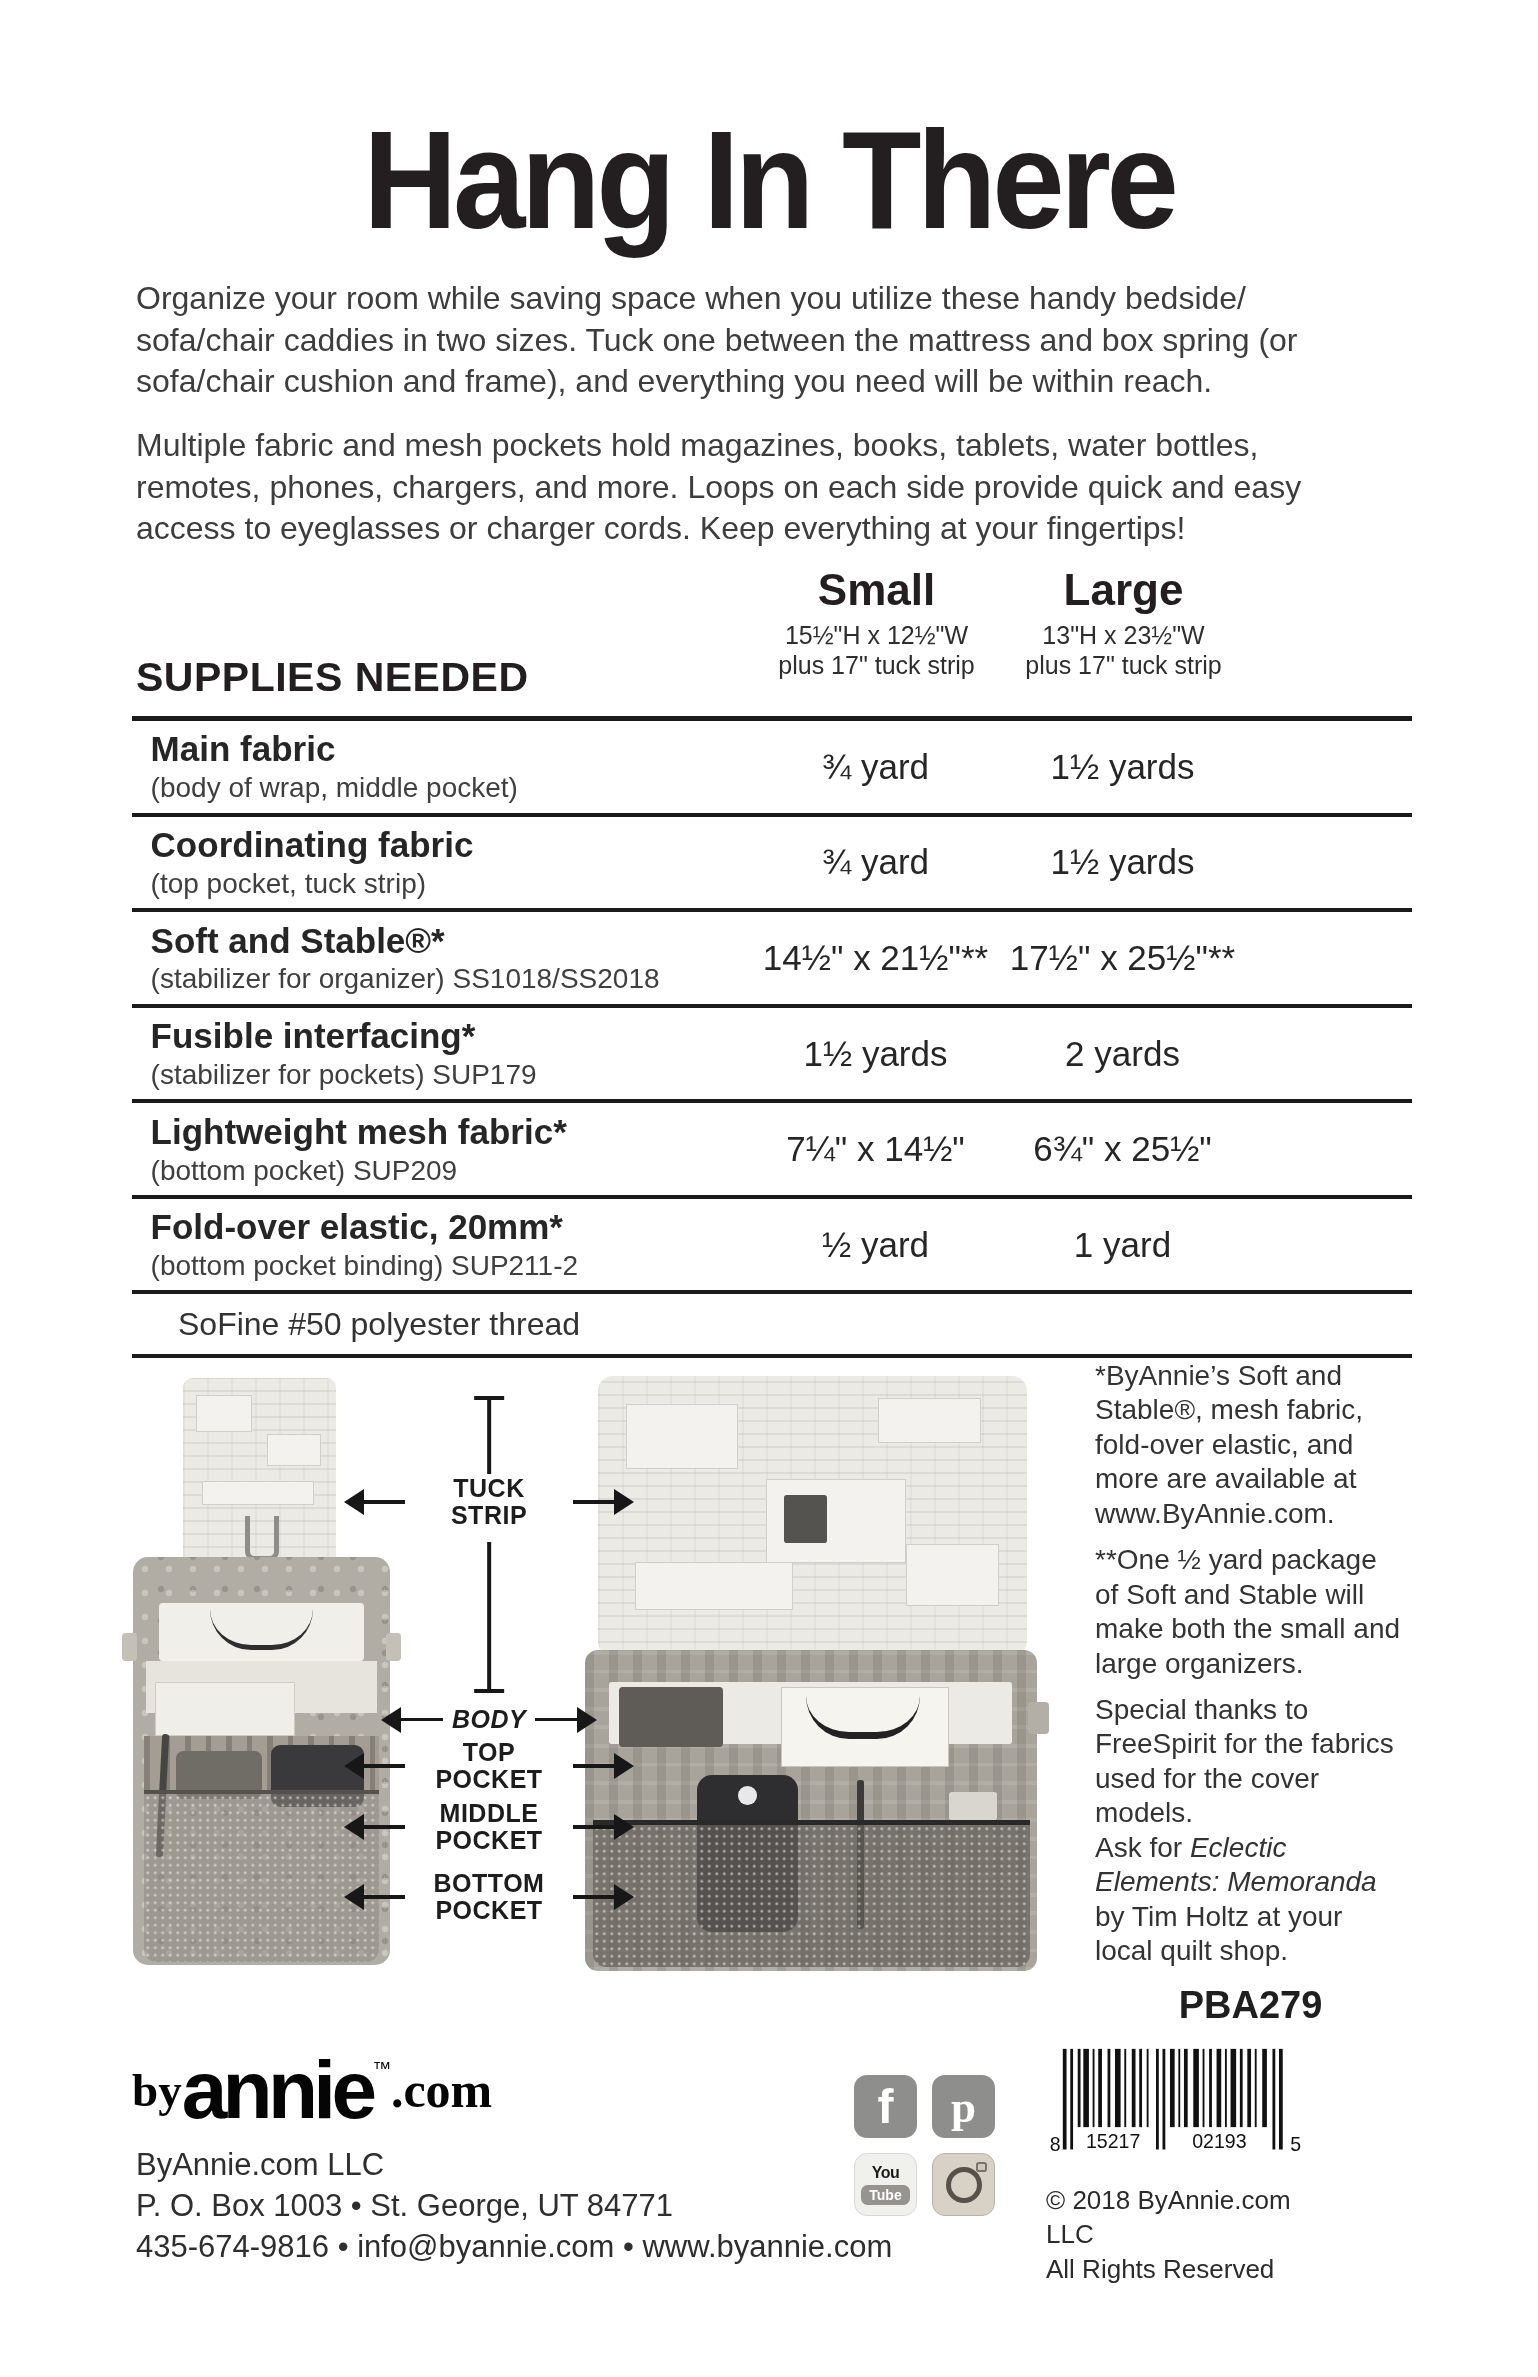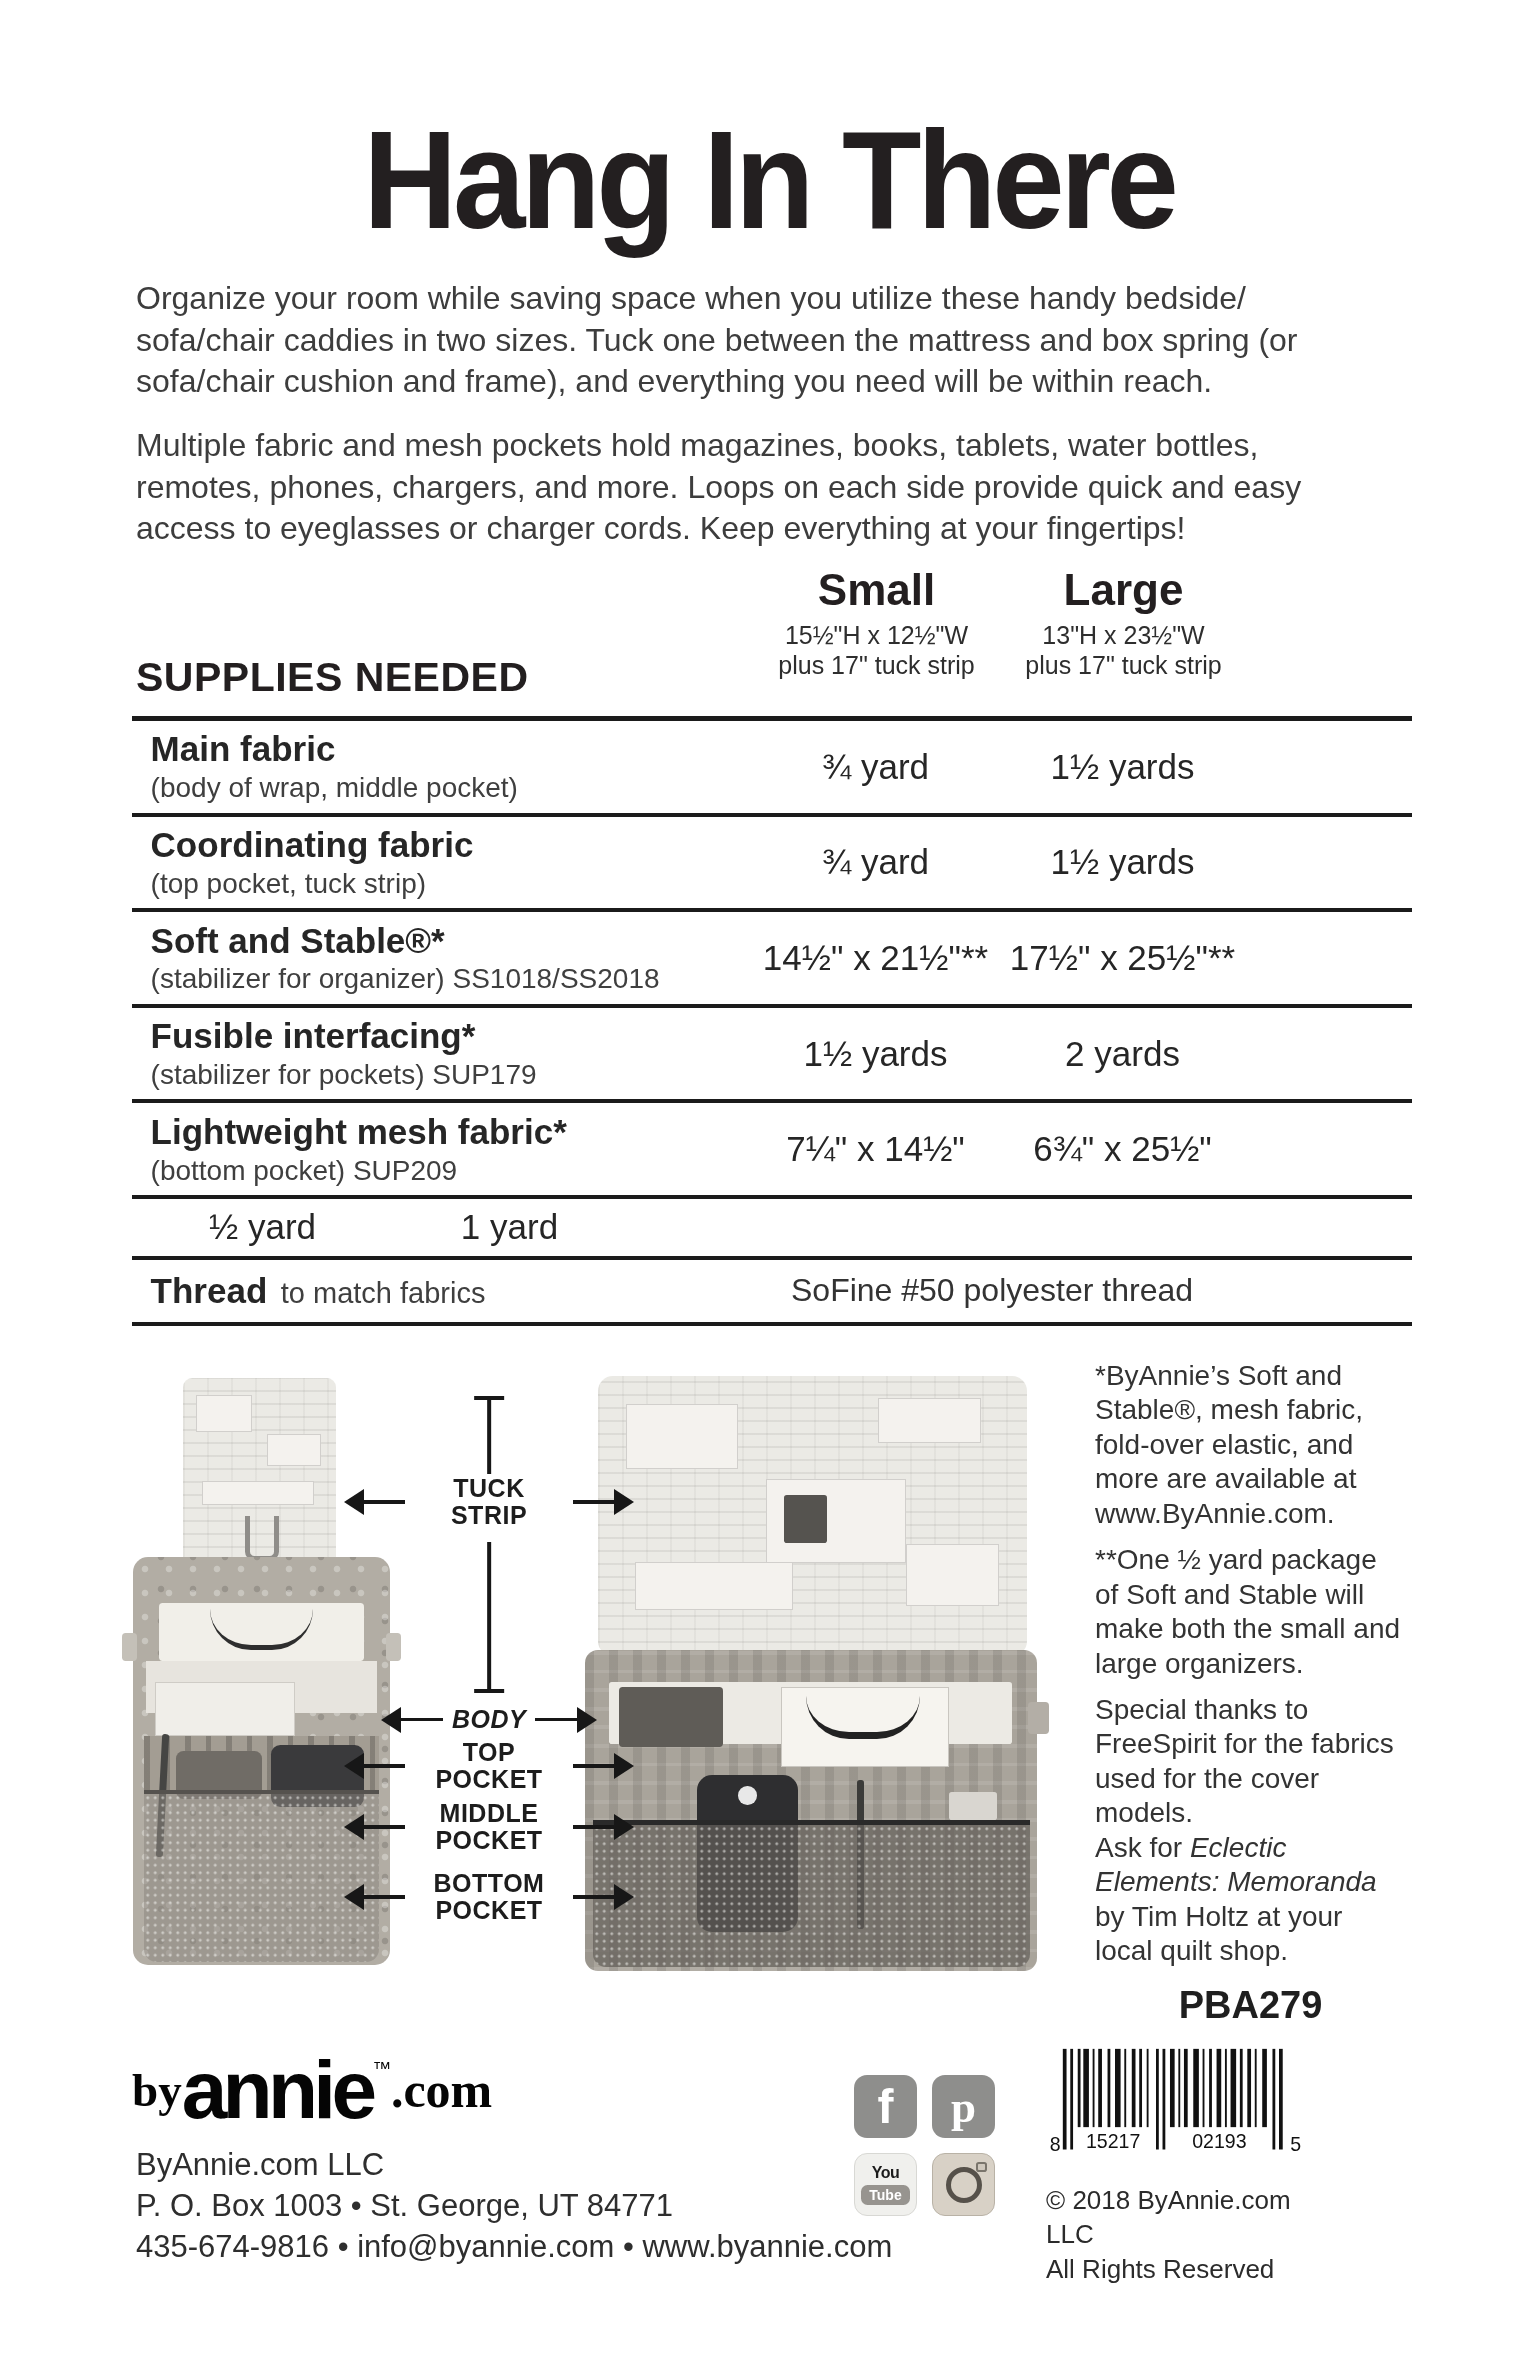--- a/index.html
+++ b/index.html
@@ -206,28 +206,28 @@
     </div>
     <div class="srow">
       <div class="c-item">
         <div class="item">Lightweight mesh fabric*</div>
         <div class="desc">(bottom pocket) SUP209</div>
       </div>
       <div class="c-val">7¼" x 14½"</div>
       <div class="c-val vlarge">6¾" x 25½"</div>
     </div>
     <div class="srow">
+      <div class="c-item">
+        <div class="item">Fold-over elastic, 20mm*</div>
+        <div class="desc">(bottom pocket binding) SUP211-2</div>
+      </div>
       <div class="c-val">½ yard</div>
       <div class="c-val vlarge">1 yard</div>
     </div>
     <div class="srow thread">
-      <div class="c-item">
-        <span class="item">Thread</span>
-        <span class="desc">to match fabrics</span>
-      </div>
       <div class="c-span">SoFine #50 polyester thread</div>
     </div>
   </div>
 
   <div class="photo photo-sm">
     <div class="sm-tuck tex-print">
       <div class="patch" style="left:13px;top:17px;width:56px;height:37px;"></div>
       <div class="patch" style="left:84px;top:56px;width:54px;height:32px;"></div>
       <div class="patch" style="left:18.6px;top:103px;width:112px;height:24px;"></div>
     </div>

